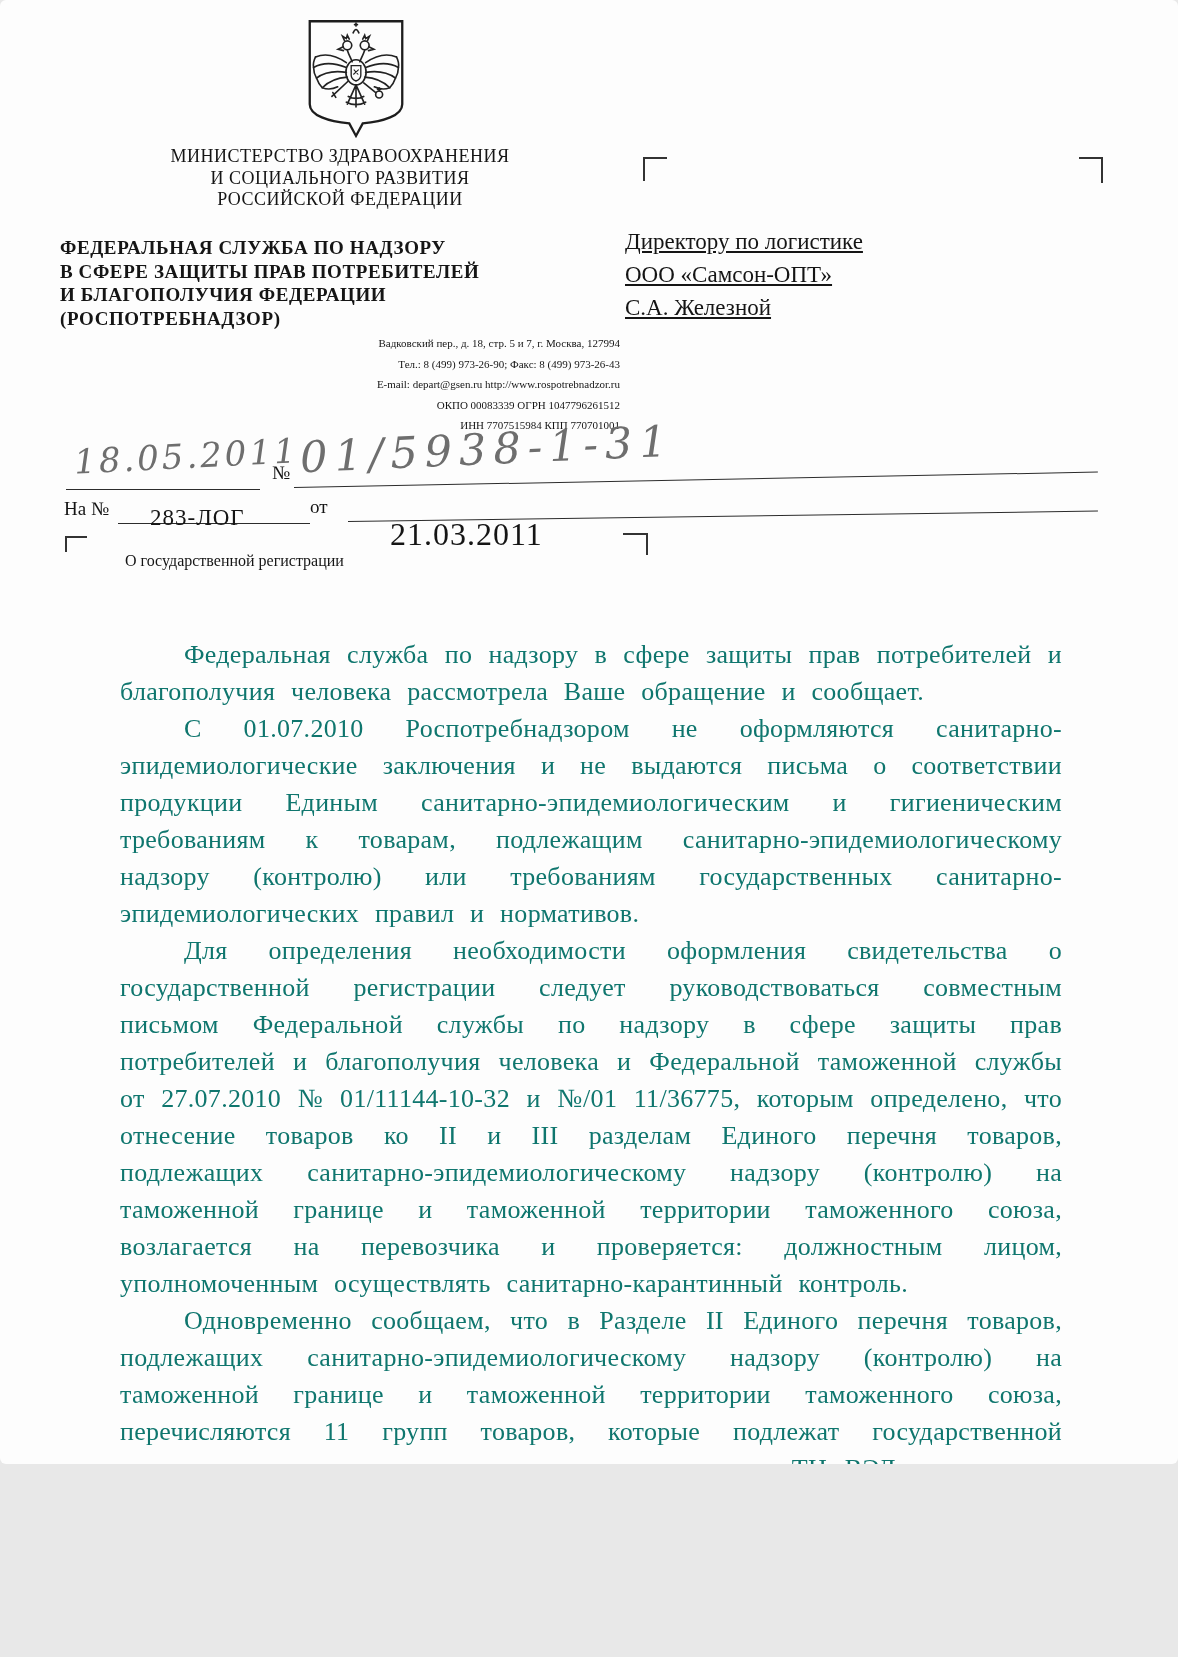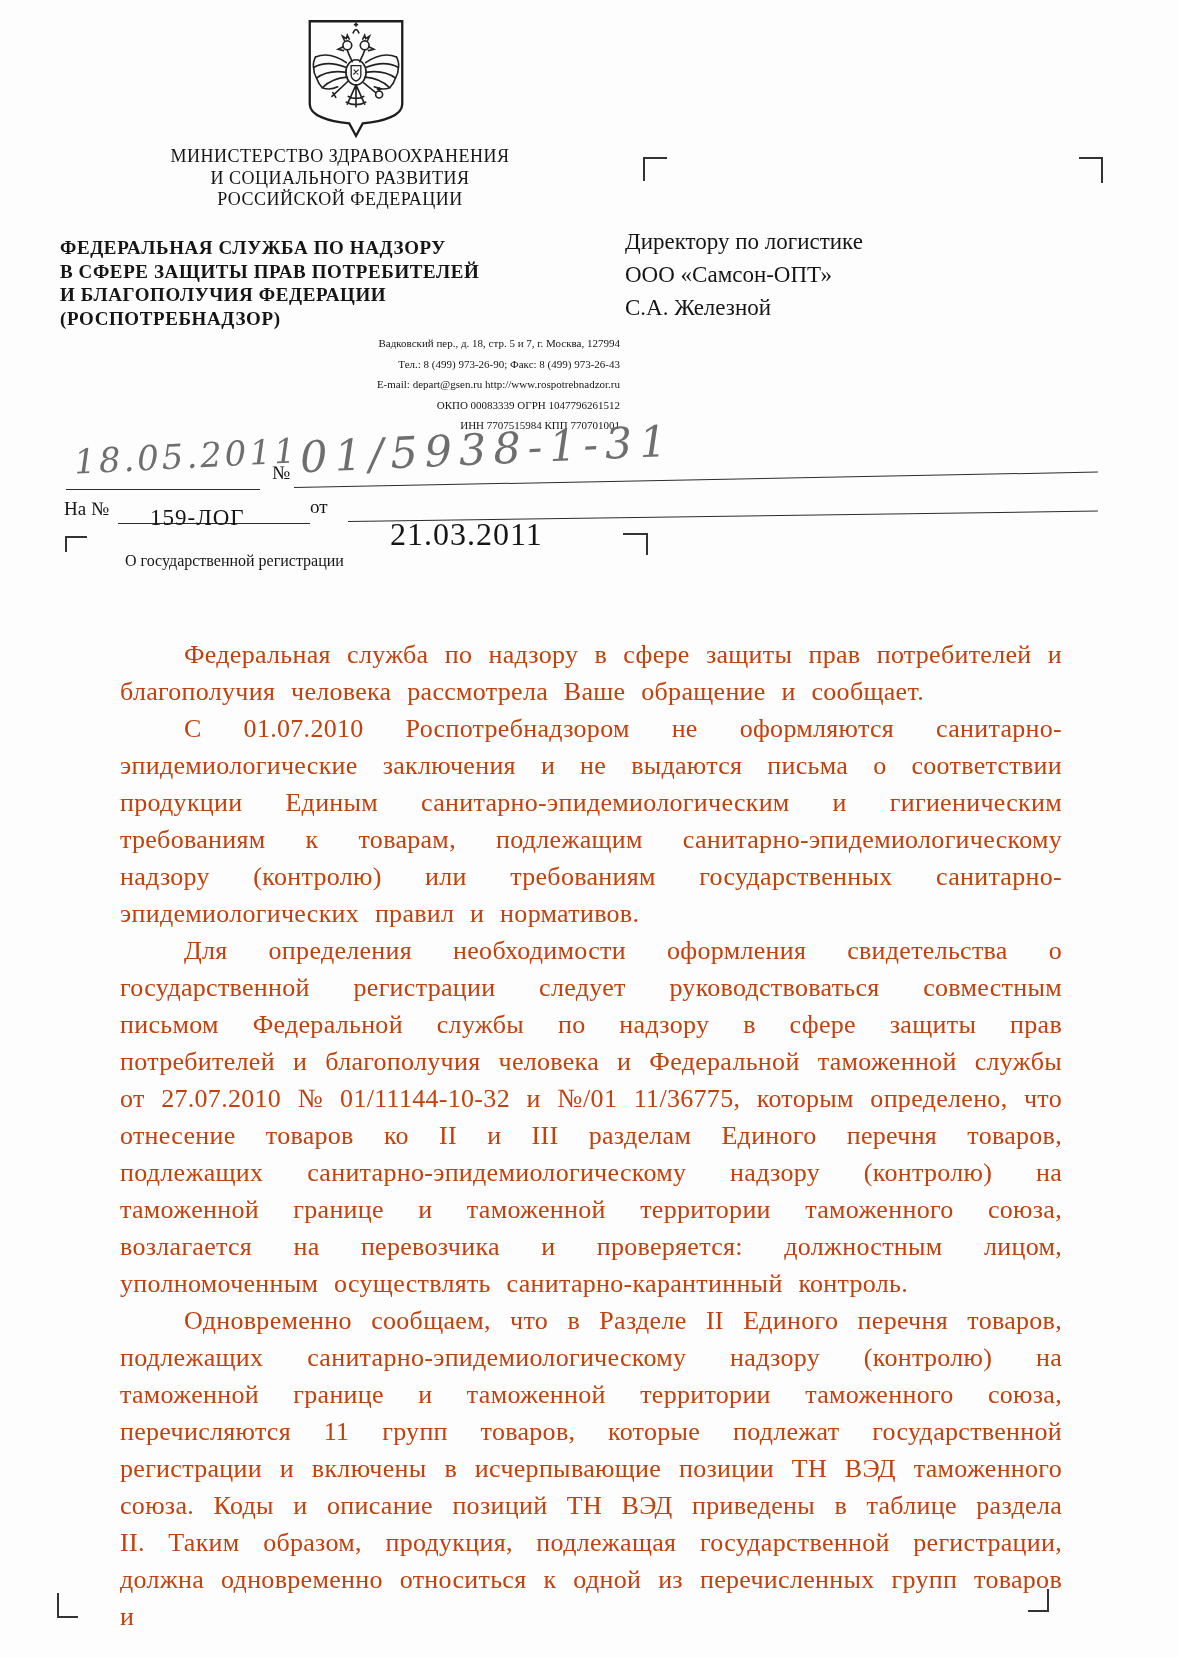--- a/index.html
+++ b/index.html
@@ -1,43 +1,44 @@
 <!DOCTYPE html>
 <html><head>
 <meta charset="utf-8">
 <style>
   html,body{margin:0;padding:0;background:#e8e8e8;}
   .page{
     position:relative;
-    width:1178px;height:1657px;
+    width:1178px;height:1464px;
     margin:0 auto;
     background:#fdfdfd;
     font-family:"Liberation Serif", serif;
     color:#151515;
     overflow:hidden;
+    border-radius:6px;
   }
   .abs{position:absolute;}
   
   .emblem{left:303px;top:16px;width:106px;height:130px;}
   .ministry{
     left:60px;top:146px;width:560px;
     text-align:center;font-size:18px;line-height:21.5px;letter-spacing:0.5px;
   }
   .agency{
     left:60px;top:236px;width:560px;
     text-align:left;font-weight:bold;font-size:19px;line-height:23.5px;letter-spacing:0.6px;
   }
   .address{
     left:60px;top:333px;width:560px;
     text-align:right;font-size:11px;line-height:20.5px;
   }
   
   .recipient{
     left:625px;top:225px;width:420px;
-    font-size:23px;line-height:33px;
+    font-size:23px;line-height:33px;text-decoration:underline;
   }
   
   .rule{height:0;border-top:1.6px solid #2c2c2c;transform-origin:left center;}
   .rule-date     {left:66px; top:489px;width:194px;}
   .rule-number   {left:294px;top:487px;width:804px;transform:rotate(-1.1deg);}
   .rule-reply-no {left:118px;top:523px;width:192px;}
   .rule-reply-dt {left:348px;top:521px;width:750px;transform:rotate(-0.8deg);}
   .hand{
     font-family:"DejaVu Serif", serif;font-style:italic;
     color:#6e6e6e;white-space:nowrap;
@@ -58,21 +59,21 @@
   .c-bl-ref {left:65px;  top:536px; width:20px;height:14px;border-top-width:2px;border-left-width:2px;}
   .c-br-ref {left:623px; top:533px; width:23px;height:20px;border-top-width:2px;border-right-width:2px;}
   .c-bl-page{left:57px;  top:1593px;width:19px;height:23px;border-bottom-width:2px;border-left-width:2px;}
   .c-br-page{left:1028px;top:1589px;width:19px;height:21px;border-bottom-width:2px;border-right-width:2px;}
   
   .subject{left:125px;top:543px;width:480px;font-size:16px;line-height:35px;}
   .body-text{
     left:120px;top:636px;width:942px;
     font-size:26px;line-height:37px;
     text-align:justify;letter-spacing:0.3px;word-spacing:9px;
-    color:#c2410c;
+    color:#0f766e;
   }
   .body-text p{margin:0;text-indent:64px;}
 </style>
 </head>
 <body>
 
 <div class="page">
 
   <div class="abs emblem">
     <svg viewBox="0 0 110 132" width="106" height="130" aria-hidden="true">
@@ -142,21 +143,21 @@
   <div class="abs corner c-br-page"></div>
 
   <div class="abs rule rule-date"></div>
   <div class="abs hand hand-date">18.05.2011</div>
   <div class="abs lbl lbl-no">№</div>
   <div class="abs rule rule-number"></div>
   <div class="abs hand hand-number">01/5938-1-31</div>
 
   <div class="abs lbl lbl-na">На №</div>
   <div class="abs rule rule-reply-no"></div>
-  <div class="abs typed typed-reply-no">159-ЛОГ</div>
+  <div class="abs typed typed-reply-no">283-ЛОГ</div>
   <div class="abs lbl lbl-ot">от</div>
   <div class="abs rule rule-reply-dt"></div>
   <div class="abs typed typed-reply-dt">21.03.2011</div>
 
   <div class="abs subject">
     <div>О государственной регистрации</div>
   </div>
 
   <div class="abs body-text">
     <p>Федеральная служба по надзору в сфере защиты прав потребителей и благополучия человека рассмотрела Ваше обращение и сообщает.</p>

